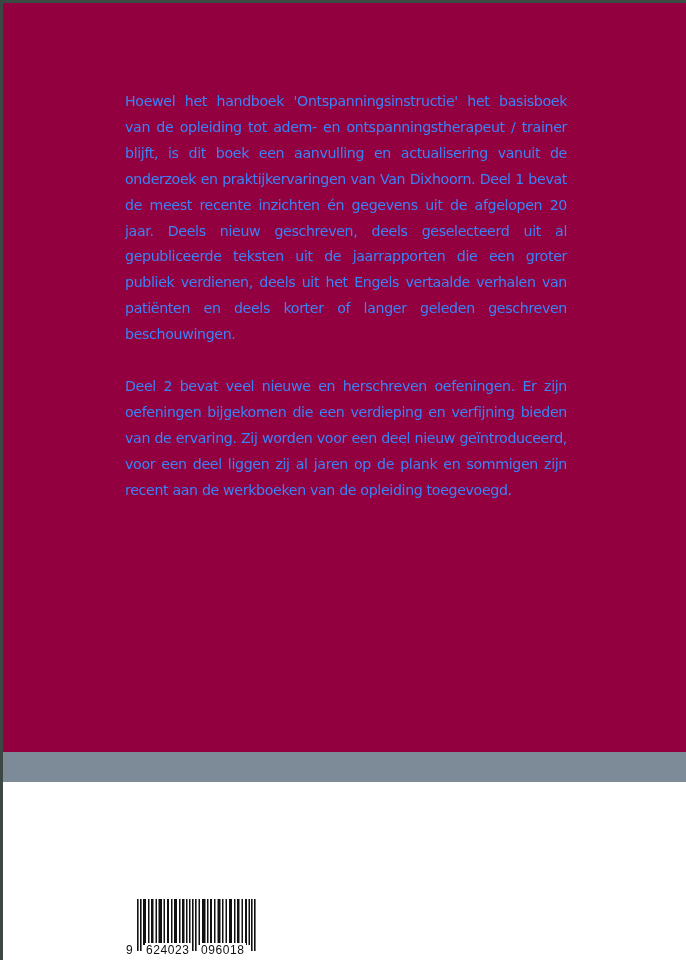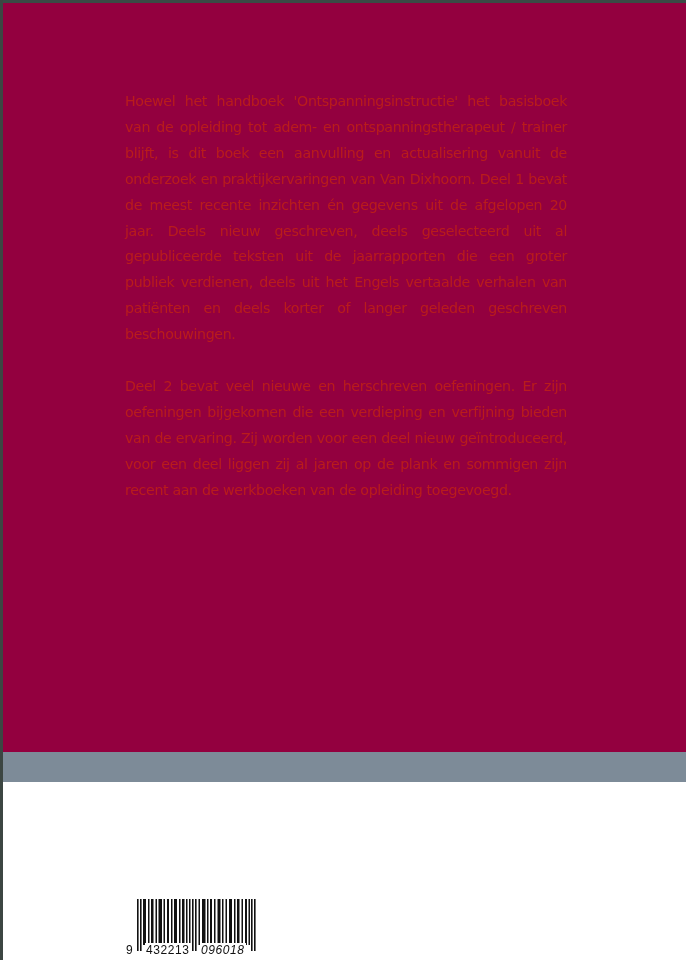--- a/index.html
+++ b/index.html
@@ -42,21 +42,21 @@
       position: absolute;
       left: 3px; top: 782px;
       width: 683px; height: 178px;
       background: #ffffff;
     }
     .blurb {
       position: absolute;
       left: 125px;
       top: 89px;
       width: 442px;
-      color: #b91c1c;
+      color: #3b82f6;
       font-size: 14.2px;
       line-height: 25.9px;
       letter-spacing: -0.35px;
       word-spacing: 0px;
     }
     .blurb p {
       margin: 0 0 25.9px 0;
       text-align: justify;
     }
     .barcode {
@@ -140,16 +140,16 @@
       <rect x="116.5" y="2" width="1.5" height="46"></rect>
       <rect x="120" y="2" width="2" height="46"></rect>
       <rect x="123.5" y="2" width="1.5" height="46"></rect>
 
       <rect x="126" y="2" width="1.6" height="52"></rect>
       <rect x="129" y="2" width="1.6" height="52"></rect>
     </g>
   </svg>
   <div class="barcode-digits">
     <span style="left:0px;">9</span>
-    <span style="left:20px; letter-spacing:0.6px;">432213</span>
-    <span style="left:75px; letter-spacing:0.6px;font-style:italic;">096018</span>
+    <span style="left:20px; letter-spacing:0.6px;">624023</span>
+    <span style="left:75px; letter-spacing:0.6px;">096018</span>
   </div>
 </div>
 
 </body></html>

